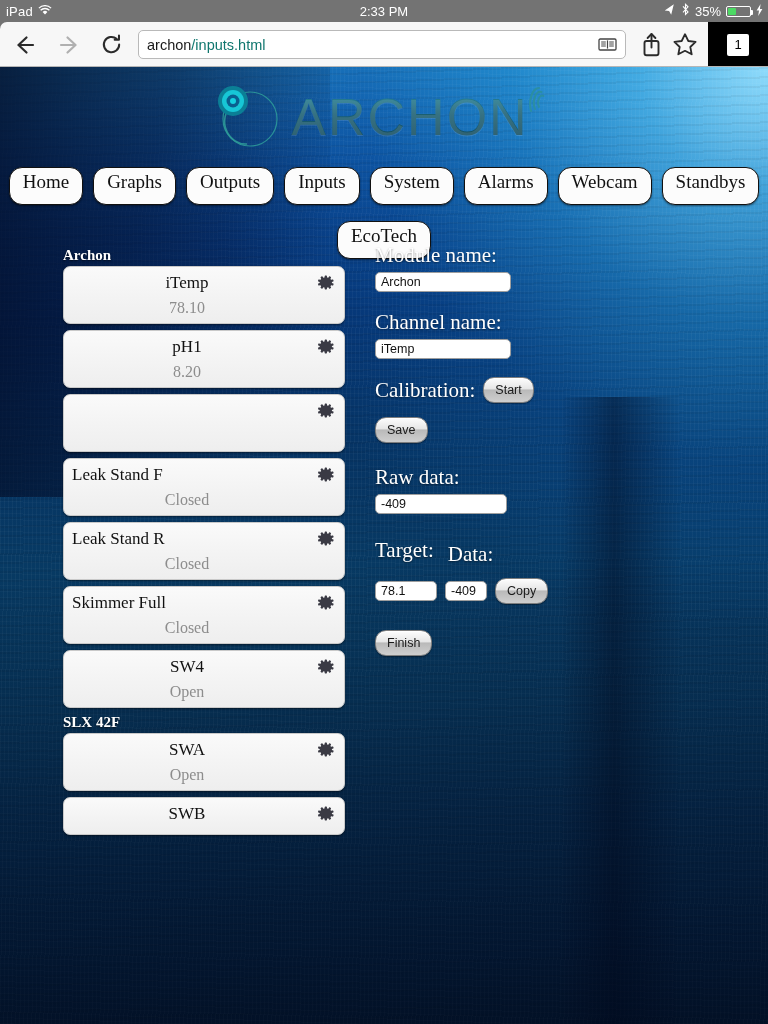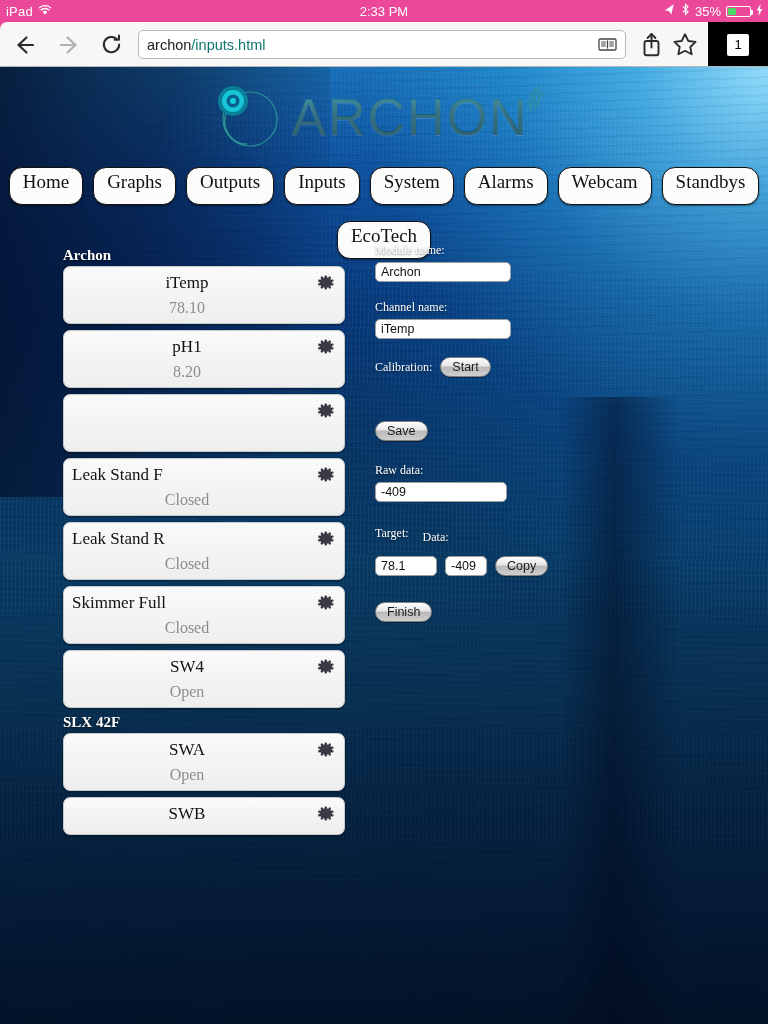--- a/index.html
+++ b/index.html
@@ -7,21 +7,21 @@
     width: 768px; height: 1024px;
     overflow: hidden;
     font-family: "Liberation Sans", sans-serif;
     background: #000;
   }
 
   
   #statusbar {
     position: absolute; left: 0; top: 0;
     width: 768px; height: 34px;
-    background: #ec4899; color: #fff;
+    background: #737373; color: #fff;
     font-size: 13px;
     display: flex; align-items: center;
   }
   #statusbar .sb-left {
     position: absolute; left: 6px; top: 0; height: 22px;
     display: flex; align-items: center; gap: 5px;
   }
   #statusbar .sb-center {
     position: absolute; left: 0; width: 768px; top: 0; height: 22px;
     display: flex; align-items: center; justify-content: center;
@@ -208,21 +208,21 @@
   .chan .gear {
     position:absolute; right: 9px; top: 6px;
     width: 18px; height: 18px; color: #3a3a44;
     cursor: pointer;
   }
 
   
   #rightcol { position:absolute; left: 375px; top: 176px; width: 370px; }
   .flabel {
     font-family: "Liberation Serif", serif;
-    font-size: 12px; color: #ffffff;
+    font-size: 21px; color: #ffffff;
     text-shadow: 0 1px 2px rgba(0,0,0,0.5);
     margin-bottom: 4px;
   }
   .ftext {
     background: #fff; border: 1px solid #9e9e9e;
     border-radius: 5px; height: 20px;
     font-family: "Liberation Sans", sans-serif;
     font-size: 12.5px; color: #111;
     padding: 0 5px; outline: none;
   }
@@ -230,21 +230,21 @@
   #f-channel { width: 136px; }
   #f-raw     { width: 132px; }
   #f-target  { width: 62px; text-align: left; }
   #f-data    { width: 42px; text-align: left; }
 
   .gbtn {
     display: inline-flex; align-items: center; justify-content: center;
     background: linear-gradient(180deg,#fdfdfd 0%, #e6e6e6 45%, #b9b9b9 50%, #cfcfcf 100%);
     border: 1px solid #7e7e7e;
     border-radius: 11px;
-    height: 20px; padding: 5px 11px;
+    height: 20px; padding: 12px 11px;
     font-family: "Liberation Sans", sans-serif;
     font-size: 12.5px; color: #1a1a1a;
     box-shadow: 0 1px 1px rgba(0,0,0,0.35), inset 0 1px 0 rgba(255,255,255,0.8);
     cursor: pointer; white-space: nowrap;
   }
 
   .row { display: flex; align-items: center; gap: 8px; }
   .blk { margin-bottom: 18px; }
   .mt6 { margin-top: 6px; }
 </style>
@@ -490,21 +490,21 @@
     <div class="blk">
       <div class="flabel">Module name:</div>
       <input class="ftext" id="f-module" type="text" value="Archon" style="">
     </div>
 
     <div class="blk">
       <div class="flabel">Channel name:</div>
       <input class="ftext" id="f-channel" type="text" value="iTemp" style="">
     </div>
 
-    <div class="blk row" style="margin-bottom:44px;">
+    <div class="blk row" style="margin-bottom:14px;">
       <div class="flabel" style="margin-bottom:0;">Calibration:</div>
       <div class="gbtn">Start</div>
     </div>
 
     <div class="blk" style="margin-bottom:22px;">
       <div class="gbtn">Save</div>
     </div>
 
     <div class="blk" style="margin-bottom:24px;">
       <div class="flabel">Raw data:</div>

